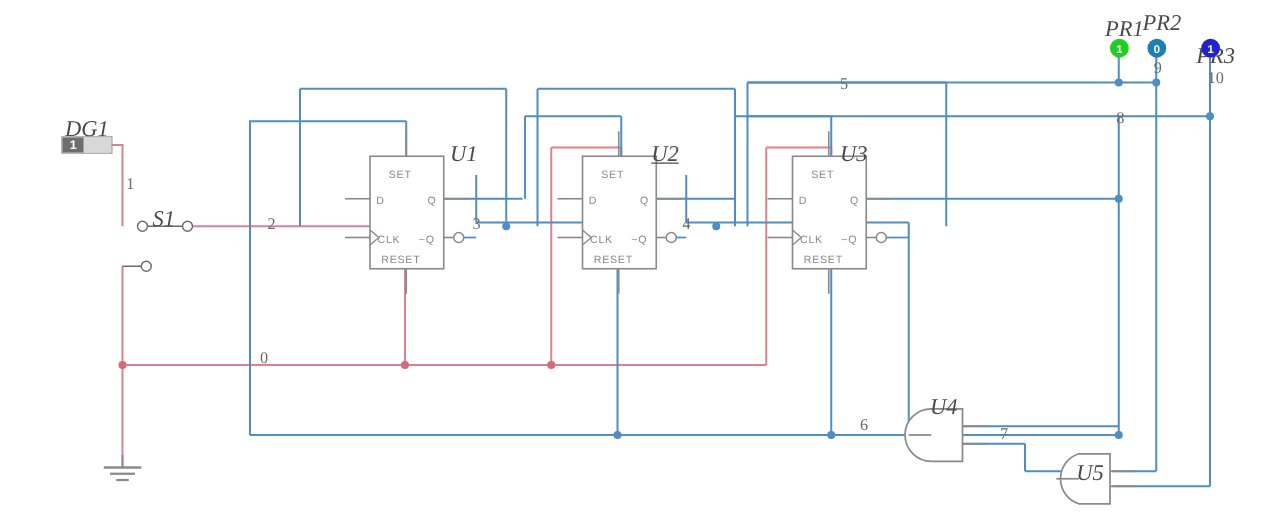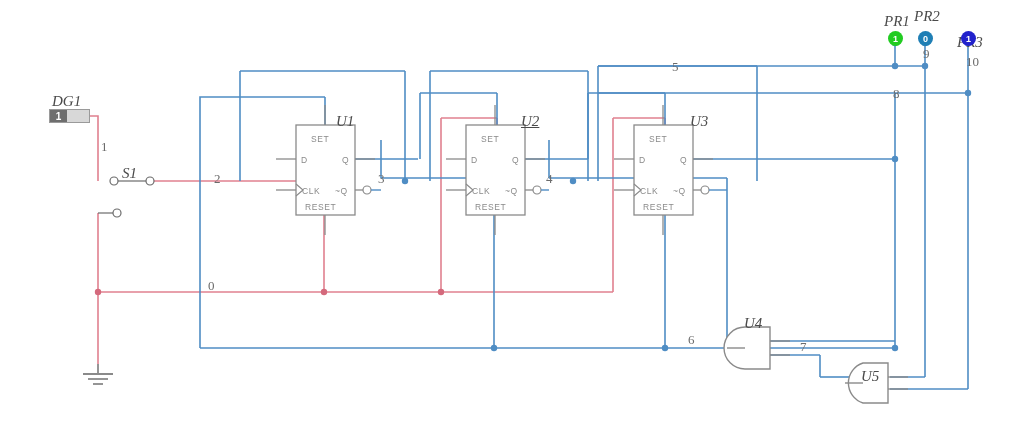--- a/index.html
+++ b/index.html
@@ -1,19 +1,19 @@
 <!DOCTYPE html>
 <html><head>
 <meta charset="utf-8">
 <style>
   html,body{margin:0;padding:0;background:#ffffff;}
   body{width:1024px;height:421px;overflow:hidden;font-family:"Liberation Serif",serif;}
   #canvas{position:relative;width:1024px;height:421px;background:#fff;}
   svg{position:absolute;left:0;top:0;width:1024px;height:421px;}
-  .lbl{position:absolute;font-family:"Liberation Serif",serif;font-style:italic;font-size:15px;color:#4a4a4a;white-space:nowrap;text-align:right;}
+  .lbl{position:absolute;font-family:"Liberation Serif",serif;font-style:italic;font-size:18px;color:#4a4a4a;white-space:nowrap;text-align:right;}
   .netlbl{position:absolute;font-family:"Liberation Serif",serif;font-size:13px;color:#6b6b6b;white-space:nowrap;}
   .pinlbl{position:absolute;font-family:"Liberation Sans",sans-serif;font-size:8.5px;color:#8a8a8a;letter-spacing:.6px;white-space:nowrap;text-align:right;}
   .probe{position:absolute;width:15px;height:15px;border-radius:50%;color:#fff;font-family:"Liberation Sans",sans-serif;font-size:9px;font-weight:bold;display:flex;align-items:center;justify-content:center;}
   .dgbox{position:absolute;display:flex;height:14px;border:1px solid #9a9a9a;box-sizing:border-box;}
   .dgval{width:17px;background:#6e6e6e;color:#fff;font-family:"Liberation Sans",sans-serif;font-size:10px;font-weight:bold;display:flex;align-items:center;justify-content:center;}
   .dgpad{width:22px;background:#d8d8d8;}
 </style>
 </head>
 <body>
 
@@ -179,23 +179,23 @@
   </svg>
 
   <div class="dgbox" style="left:49px;top:109px;">
     <div class="dgval">1</div>
     <div class="dgpad"></div>
   </div>
   <div class="lbl" style="left:52px;top:93px;">DG1</div>
 
   <div class="lbl" style="left:122px;top:165px;font-style:italic;">S1</div>
 
-  <div class="lbl" style="left:336px;top:113px;">U1</div>
+  <div class="lbl" style="left:360px;top:113px;">U1</div>
   <div class="lbl" style="left:521px;top:113px;text-decoration:underline;">U2</div>
-  <div class="lbl" style="left:690px;top:113px;">U3</div>
+  <div class="lbl" style="left:672px;top:113px;">U3</div>
   <div class="lbl" style="left:744px;top:315px;">U4</div>
   <div class="lbl" style="left:861px;top:352px;margin-top:16px;">U5</div>
 
   <div class="pinlbl" style="left:311px;top:134px;">SET</div>
   <div class="pinlbl" style="left:301px;top:155px;">D</div>
   <div class="pinlbl" style="left:302px;top:186px;">CLK</div>
   <div class="pinlbl" style="left:305px;top:202px;">RESET</div>
   <div class="pinlbl" style="left:342px;top:155px;">Q</div>
   <div class="pinlbl" style="left:335px;top:186px;">~Q</div>
 

